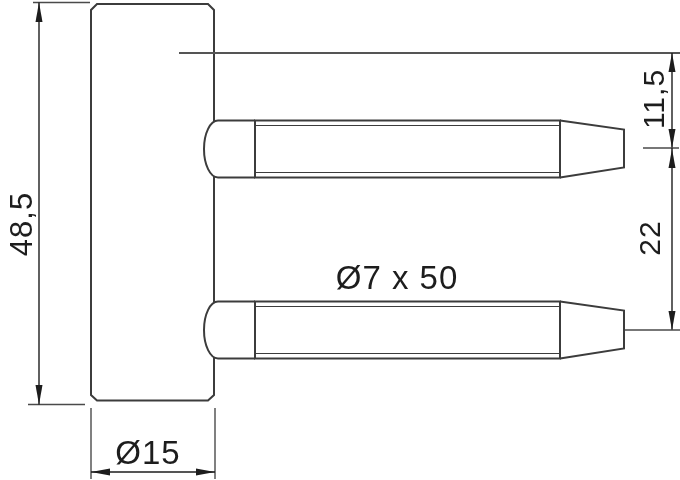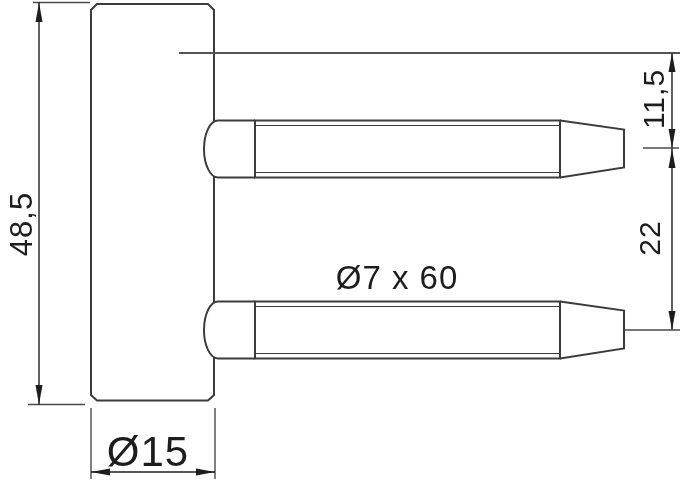--- a/index.html
+++ b/index.html
@@ -89,20 +89,20 @@
     <g>
       <line class="dimline" x1="672" y1="148" x2="672" y2="330"></line>
       <polygon class="arrow" points="672,149 668.5,168 675.5,168"></polygon>
       <polygon class="arrow" points="672,330 668.5,311 675.5,311"></polygon>
       <line class="extline" x1="625" y1="330" x2="680" y2="330"></line>
     </g>
   </svg>
 
   <div class="dim-label v" style="left:21px;top:224px;font-size:31px;">48,5</div>
 
-  <div class="dim-label h" style="left:148px;top:452px;font-size:42px;">Ø15</div>
+  <div class="dim-label h" style="left:148px;top:452px;font-size:33px;">Ø15</div>
 
-  <div class="dim-label h" style="left:397px;top:277px;font-size:33px;">Ø7 x 60</div>
+  <div class="dim-label h" style="left:397px;top:277px;font-size:33px;">Ø7 x 50</div>
 
   <div class="dim-label v" style="left:654px;top:99px;font-size:30px;">11,5</div>
 
   <div class="dim-label v" style="left:650px;top:238px;font-size:30px;">22</div>
 </div>
 
 </body></html>

